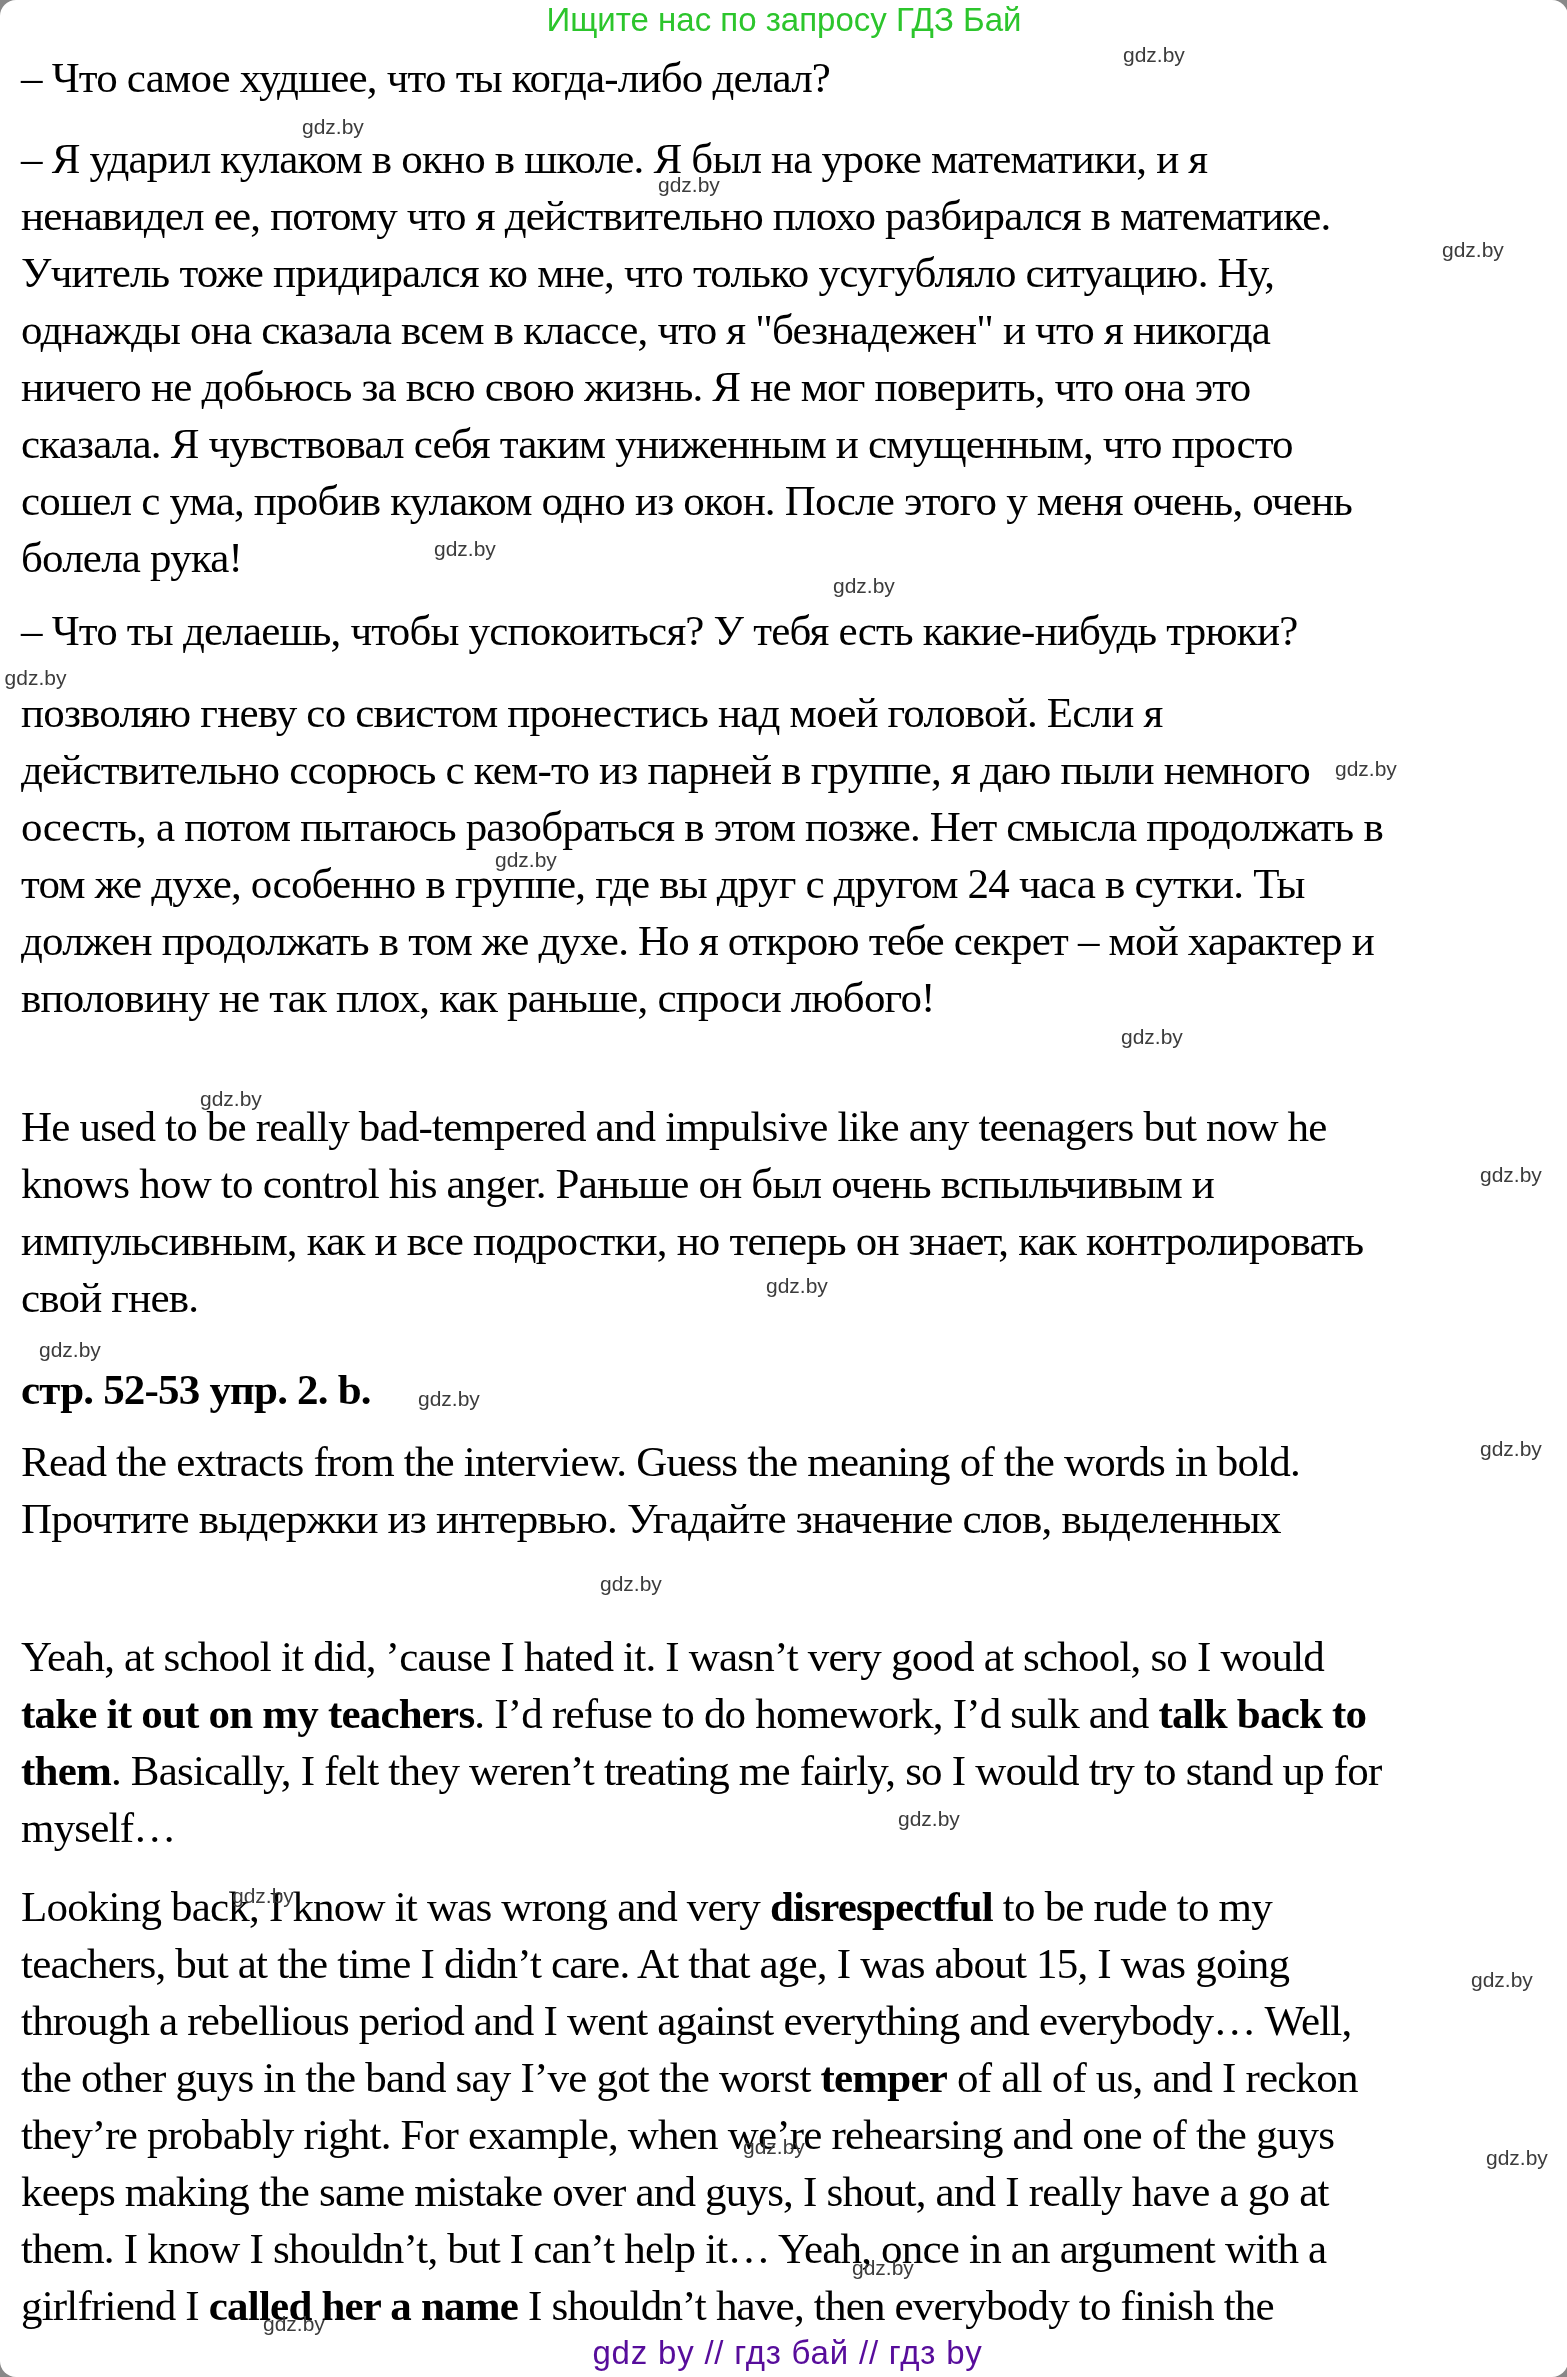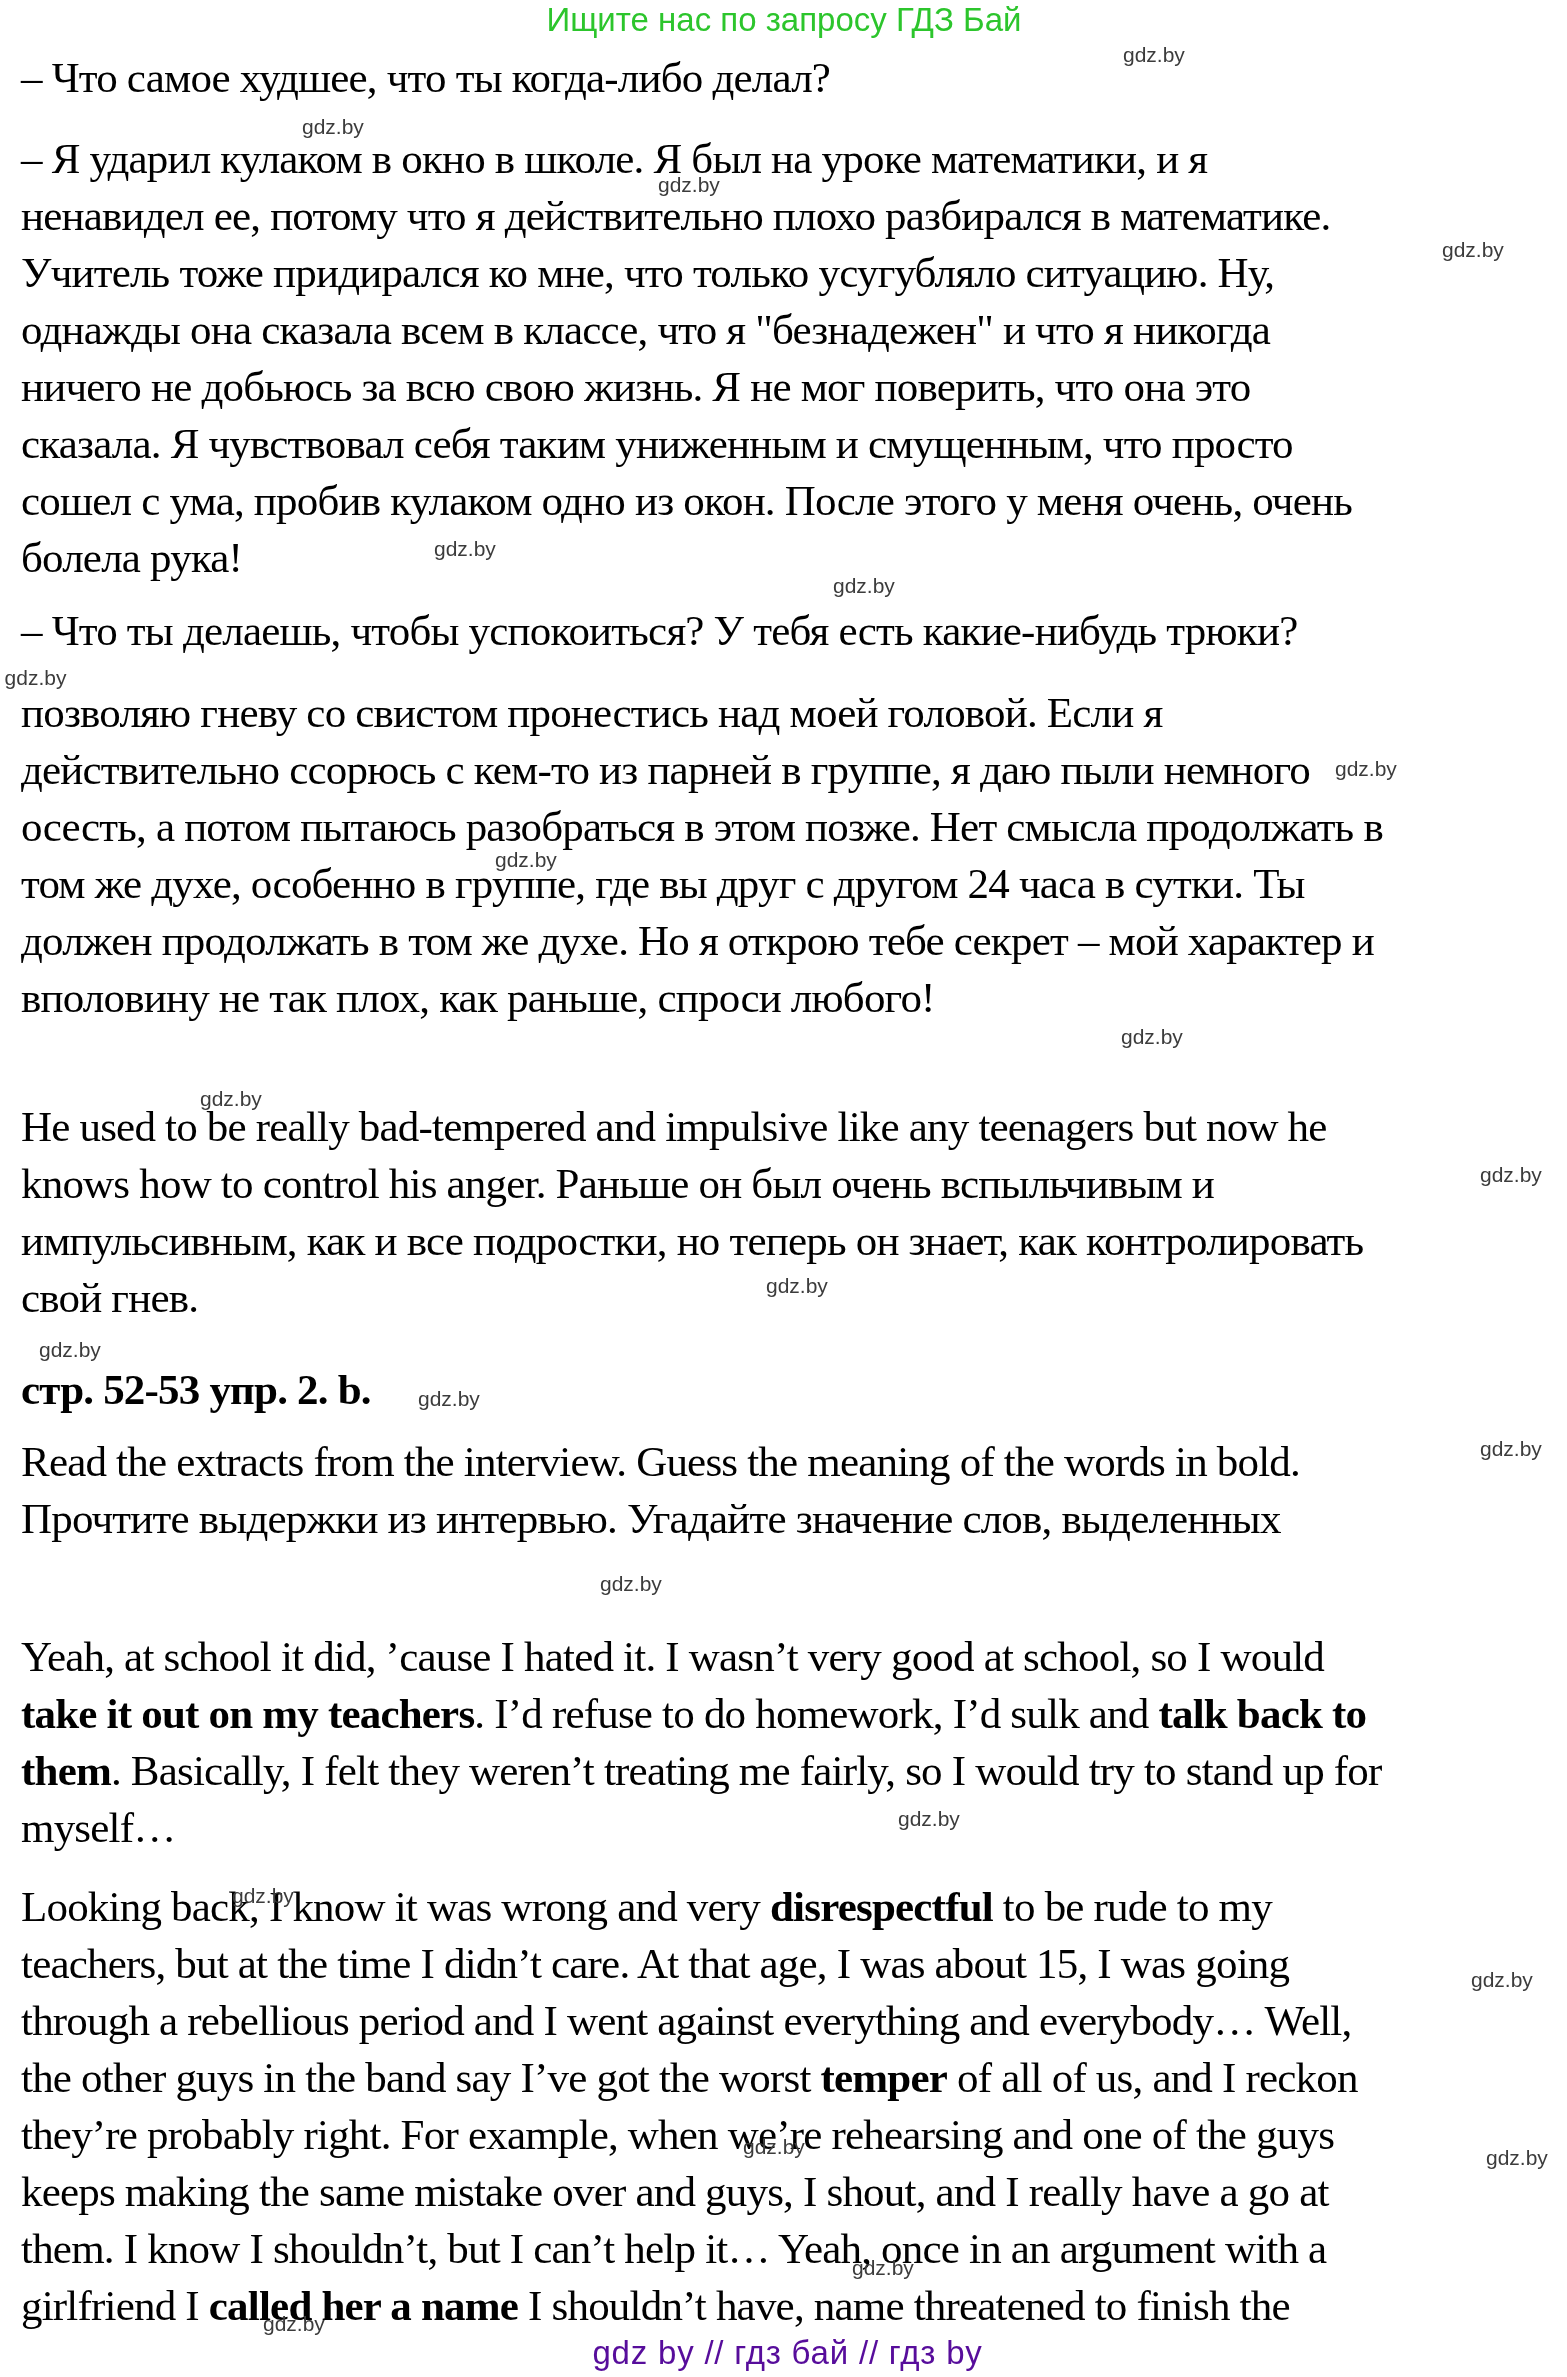--- a/index.html
+++ b/index.html
@@ -11,20 +11,21 @@
   }
   html,body{margin:0;padding:0;}
   body{background:#888;}
   .page{
     position:relative;
     width:1568px;
     height:2377px;
     background:var(--bg);
     overflow:hidden;
     margin:0 auto;
+    border-radius:16px;
   }
   .banner{
     position:absolute;
     top:0; left:0; right:0;
     text-align:center;
     font-family:"Liberation Sans", sans-serif;
     font-size:33px;
     line-height:40px;
     color:var(--green);
   }
@@ -112,21 +113,21 @@
         <div class="ln"><span>myself…</span></div>
       </div>
       <div class="para" style="top: 1878px;">
         <div class="ln"><span>Looking back, I know it was wrong and very </span><b>disrespectful</b><span> to be rude to my</span></div>
         <div class="ln"><span>teachers, but at the time I didn’t care. At that age, I was about 15, I was going</span></div>
         <div class="ln"><span>through a rebellious period and I went against everything and everybody… Well,</span></div>
         <div class="ln"><span>the other guys in the band say I’ve got the worst </span><b>temper</b><span> of all of us, and I reckon</span></div>
         <div class="ln"><span>they’re probably right. For example, when we’re rehearsing and one of the guys</span></div>
         <div class="ln"><span>keeps making the same mistake over and guys, I shout, and I really have a go at</span></div>
         <div class="ln"><span>them. I know I shouldn’t, but I can’t help it… Yeah, once in an argument with a</span></div>
-        <div class="ln"><span>girlfriend I </span><b>called her a name</b><span> I shouldn’t have, name threatened to finish the</span></div>
+        <div class="ln"><span>girlfriend I </span><b>called her a name</b><span> I shouldn’t have, then everybody to finish the</span></div>
       </div>
       <span class="wm" style="left: 1123px; top: 43px;">gdz.by</span>
       <span class="wm" style="left: 302px; top: 115px;">gdz.by</span>
       <span class="wm" style="left: 658px; top: 173px;">gdz.by</span>
       <span class="wm" style="left: 1442px; top: 238px;">gdz.by</span>
       <span class="wm" style="left: 434px; top: 537px;">gdz.by</span>
       <span class="wm" style="left: 833px; top: 574px;">gdz.by</span>
       <span class="wm" style="left: 4.6px; top: 666px;">gdz.by</span>
       <span class="wm" style="left: 1335px; top: 757px;">gdz.by</span>
       <span class="wm" style="left: 495px; top: 848px;">gdz.by</span>

